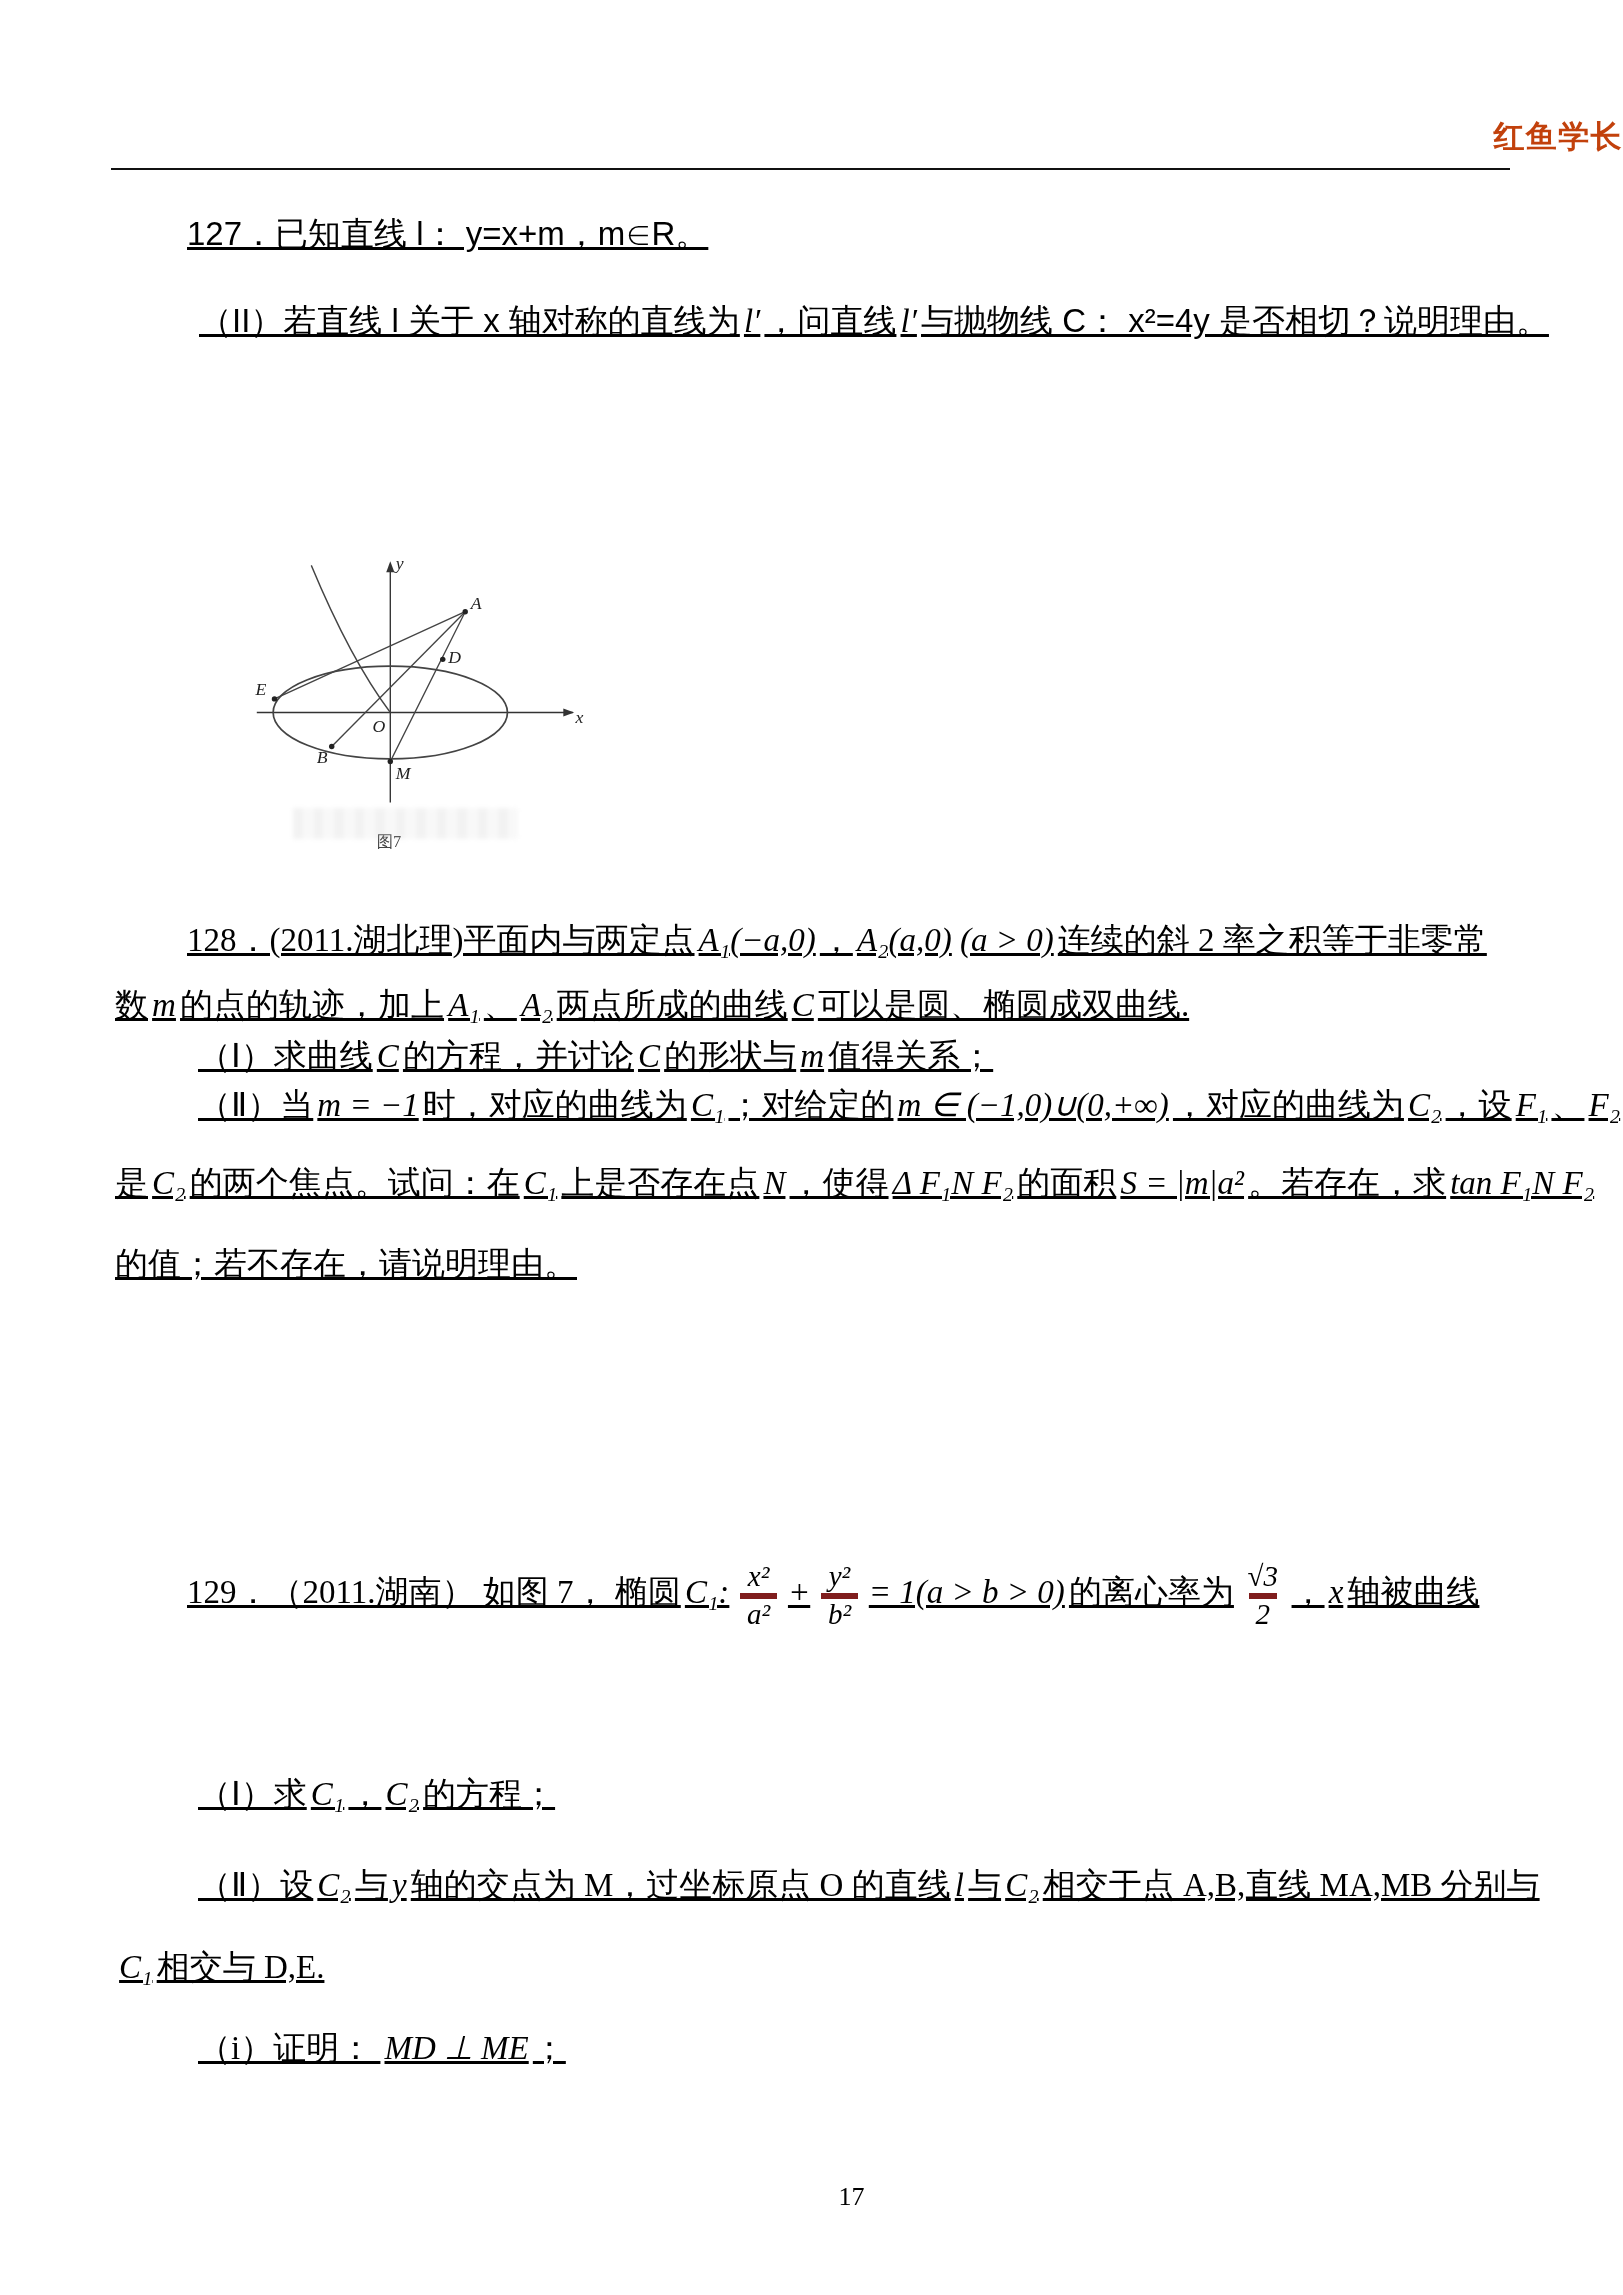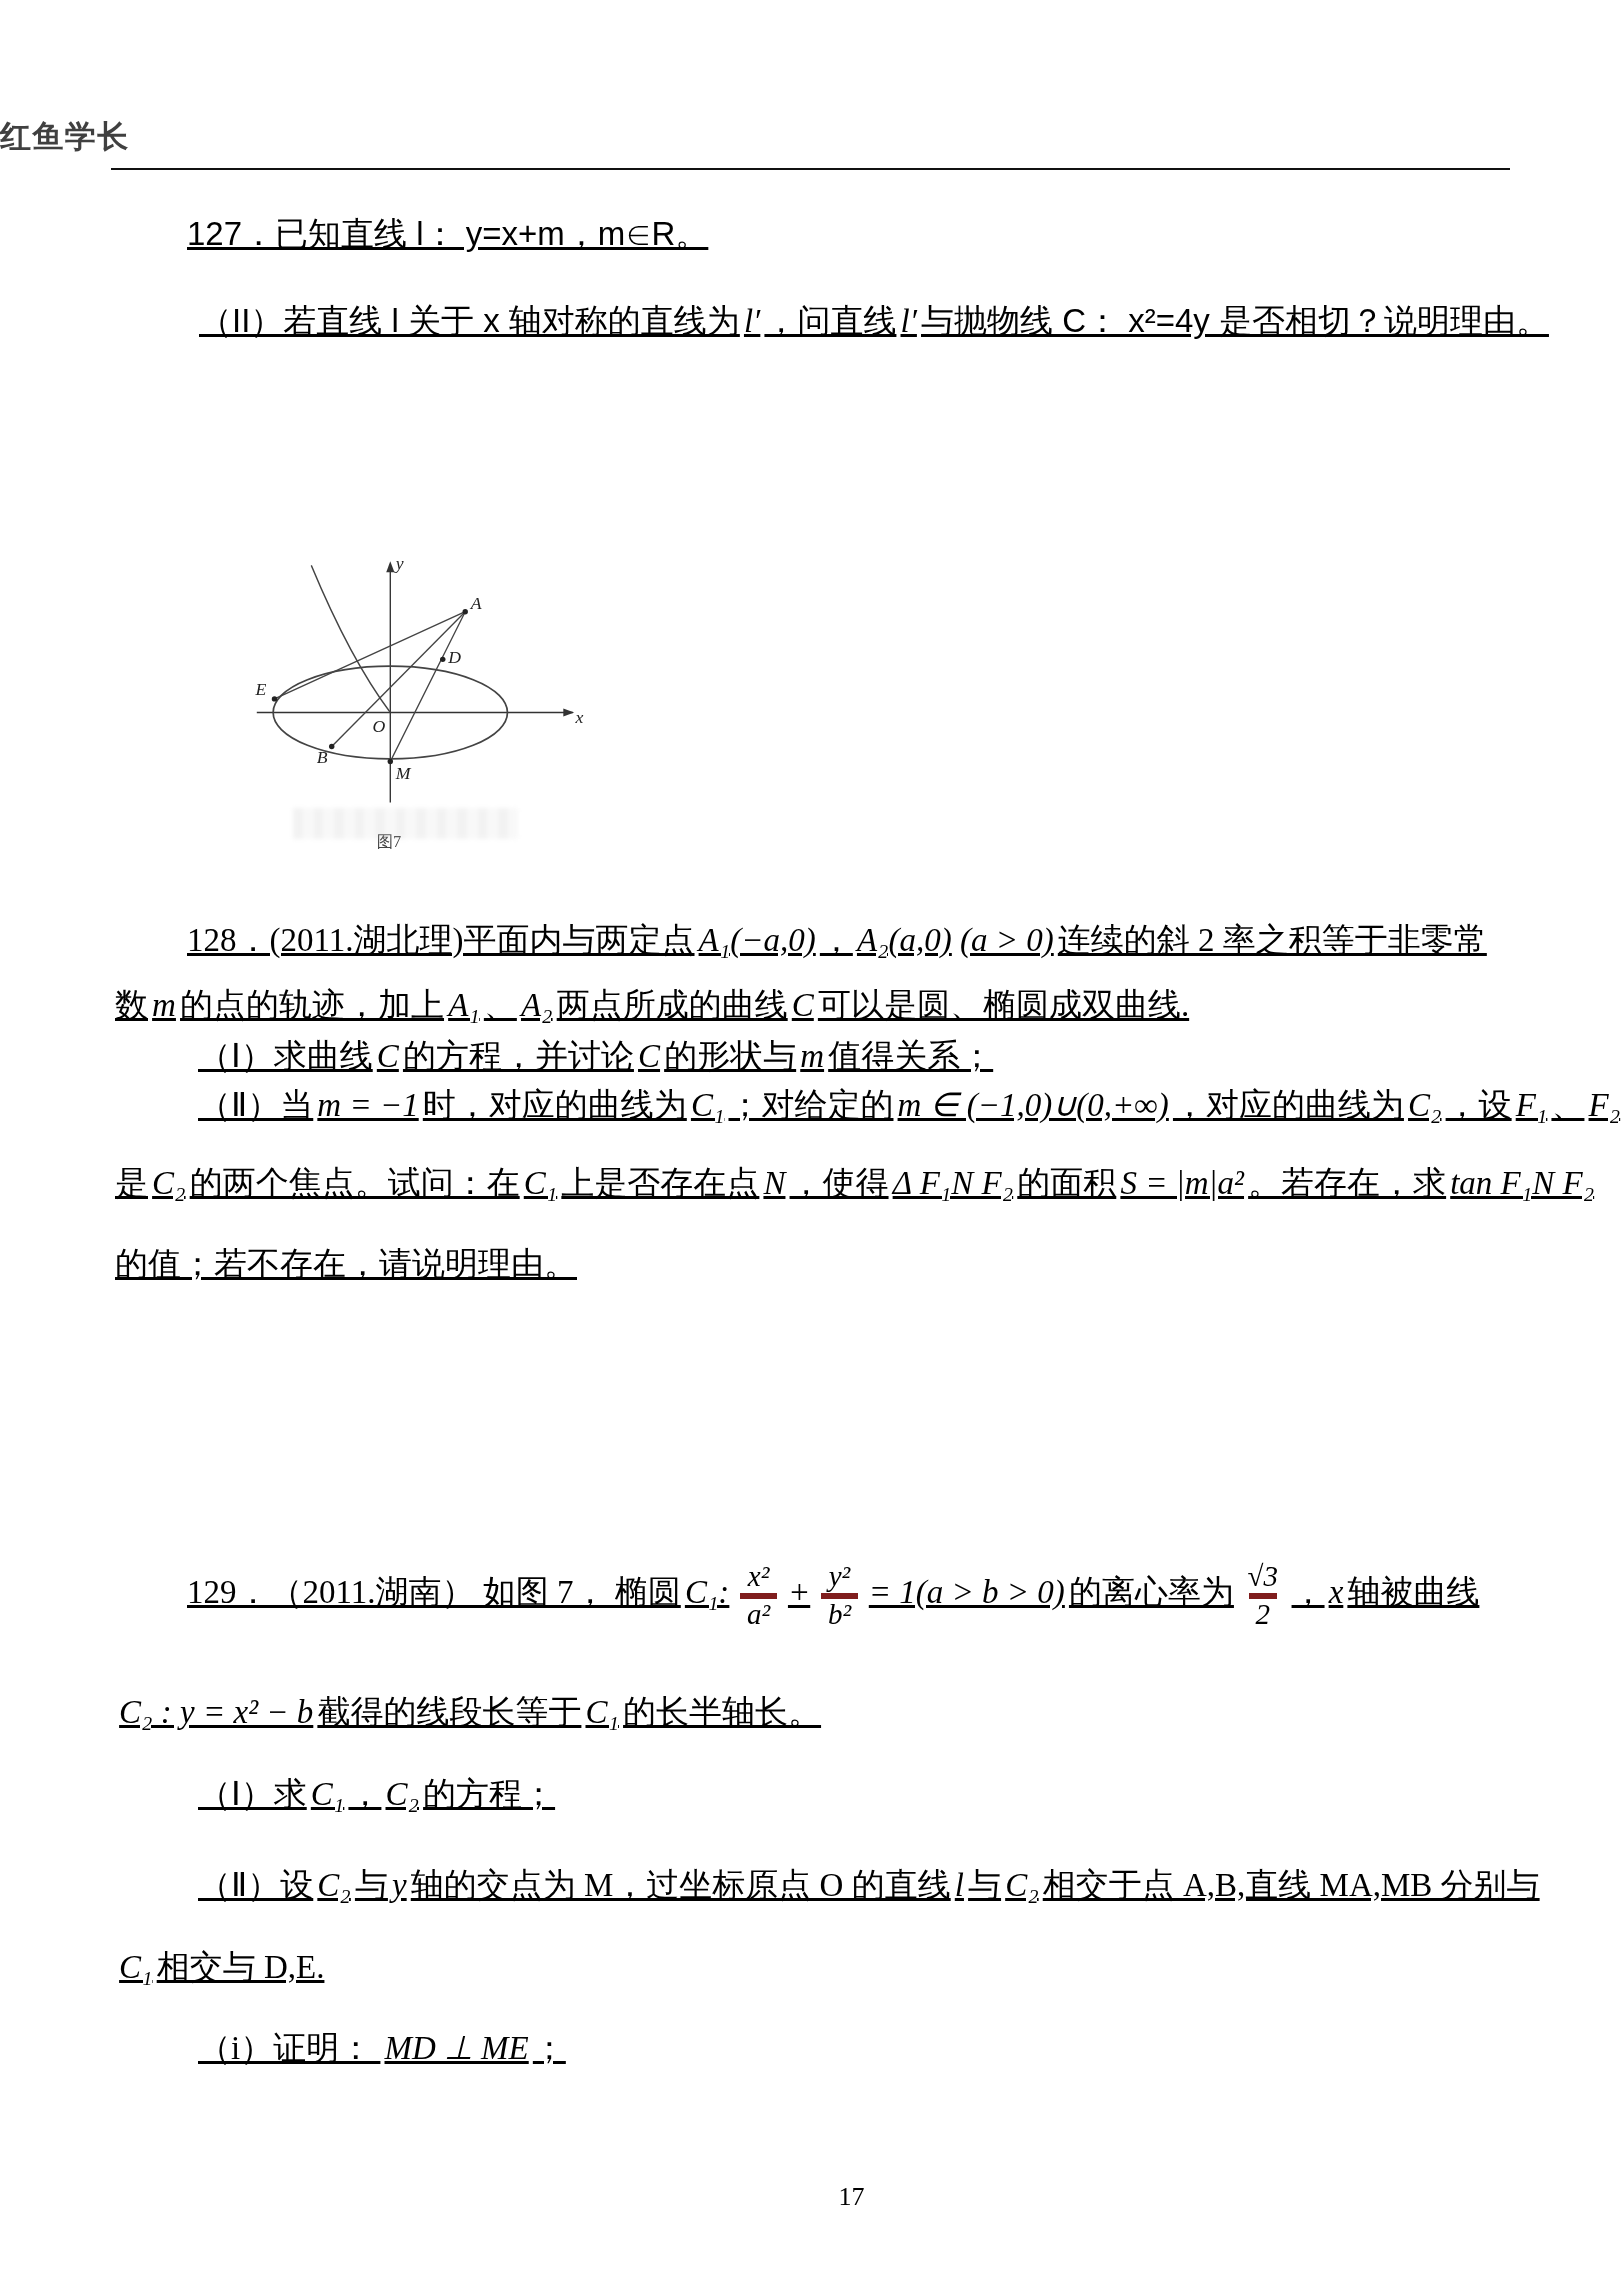--- a/index.html
+++ b/index.html
@@ -7,23 +7,23 @@
     position:relative;
     width:1623px;height:2295px;
     margin:0 auto;
     background:#ffffff;
     font-family:"Liberation Serif", serif;
     color:#000;
     overflow:hidden;
   }
   .header-title{
     position:absolute;top:116px;left:0;width:100%;
-    text-align:left;
+    text-align:right;
     font-size:31px;font-weight:bold;
-    color:#404040;
+    color:#c2410c;
     letter-spacing:1.4px;
   }
   .header-rule{
     position:absolute;top:168px;left:111px;width:1399px;
     border-top:2px solid #111;
   }
   .line{
     position:absolute;left:115px;
     font-size:33px;
     white-space:nowrap;
@@ -127,21 +127,20 @@
   <div class="line" style="top:1561px;left:187px;"><span class="txt">129．（2011.湖南） 如图 7， 椭圆</span><span class="math">C₁:</span><span class="frac">
         <span class="num">x²</span>
         <span class="den">a²</span>
       </span><span class="math">+</span><span class="frac">
         <span class="num">y²</span>
         <span class="den">b²</span>
       </span><span class="math">= 1(a &gt; b &gt; 0)</span><span class="txt">的离心率为</span><span class="frac">
         <span class="num">√3</span>
         <span class="den">2</span>
       </span><span class="txt">，</span><span class="math">x</span><span class="txt">轴被曲线</span></div>
-  <div class="line" style="top:1692px;left:115px;"><span class="math">C₂ : y = x² − b</span><span class="txt">截得的线段长等于</span><span class="math">C₁</span><span class="txt">的长半轴长。</span></div>
   <div class="line" style="top:1774px;left:198px;"><span class="txt">（Ⅰ）求</span><span class="math">C₁</span><span class="txt">，</span><span class="math">C₂</span><span class="txt">的方程；</span></div>
   <div class="line" style="top:1865px;left:198px;"><span class="txt">（Ⅱ）设</span><span class="math">C₂</span><span class="txt">与</span><span class="math">y</span><span class="txt">轴的交点为 M，过坐标原点 O 的直线</span><span class="math">l</span><span class="txt">与</span><span class="math">C₂</span><span class="txt">相交于点 A,B,直线 MA,MB 分别与</span></div>
   <div class="line" style="top:1947px;left:115px;"><span class="math">C₁</span><span class="txt">相交与 D,E.</span></div>
   <div class="line" style="top:2028px;left:198px;"><span class="txt">（i）证明： </span><span class="math">MD ⊥ ME</span><span class="txt">；</span></div>
 
   <div class="footer">17</div>
 
 </div>
 
 

